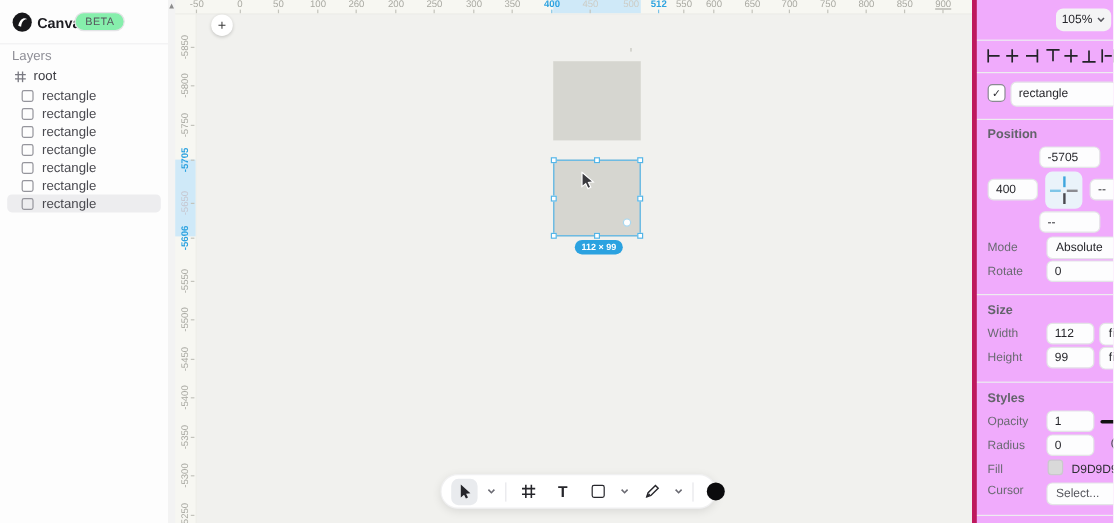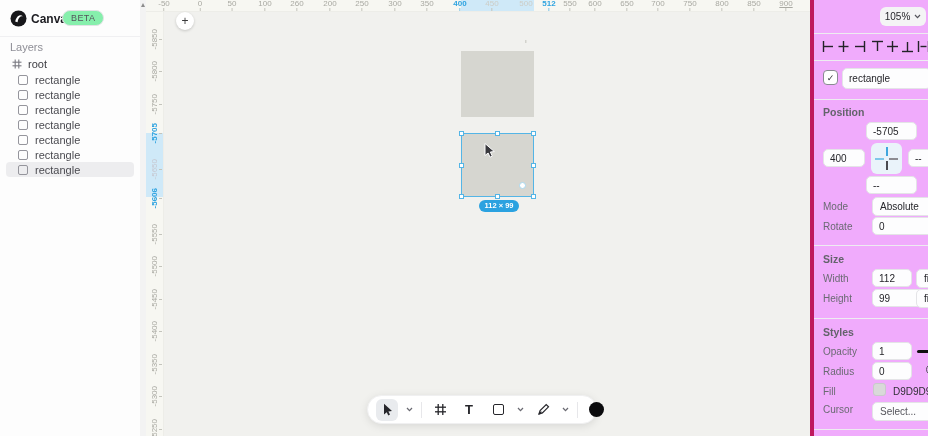--- a/index.html
+++ b/index.html
@@ -460,21 +460,21 @@
     <input class="insp-input" style="left: 58px; top: 217px; width: 92px;" readonly="" value="0">
     <i class="hdiv" style="top:245px"></i>
 
     <span class="insp-title" style="left:9px;top:253px">Size</span>
     <span class="insp-label" style="left:9px;top:273px">Width</span>
     <input class="insp-input" style="left: 58px; top: 269px; width: 40px;" readonly="" value="112">
     <span class="insp-select" style="left:102px;top:269px;width:48px">
         <span>fixed</span>
       </span>
     <span class="insp-label" style="left:9px;top:293px">Height</span>
-    <input class="insp-input" style="left: 58px; top: 289px; width: 54px;" readonly="" value="99">
+    <input class="insp-input" style="left: 58px; top: 289px; width: 40px;" readonly="" value="99">
     <span class="insp-select" style="left:102px;top:289px;width:48px">
         <span>fixed</span>
       </span>
     <i class="hdiv" style="top:318px"></i>
 
     <span class="insp-title" style="left:9px;top:326px">Styles</span>
     <span class="insp-label" style="left:9px;top:346px">Opacity</span>
     <input class="insp-input" style="left: 58px; top: 342px; width: 40px;" readonly="" value="1">
     <span class="opacity-slider"></span>
     <span class="insp-label" style="left:9px;top:366px">Radius</span>

